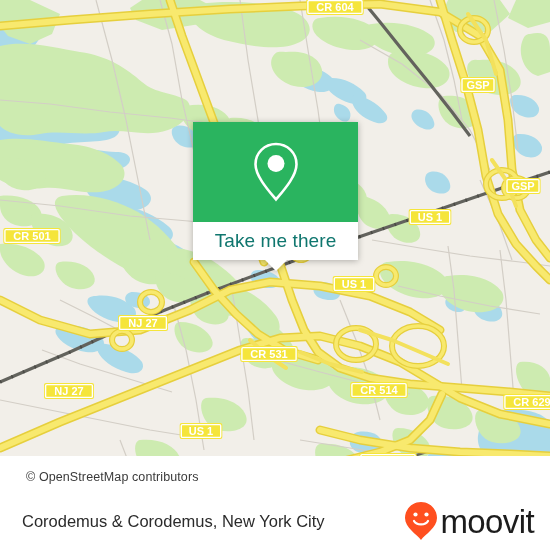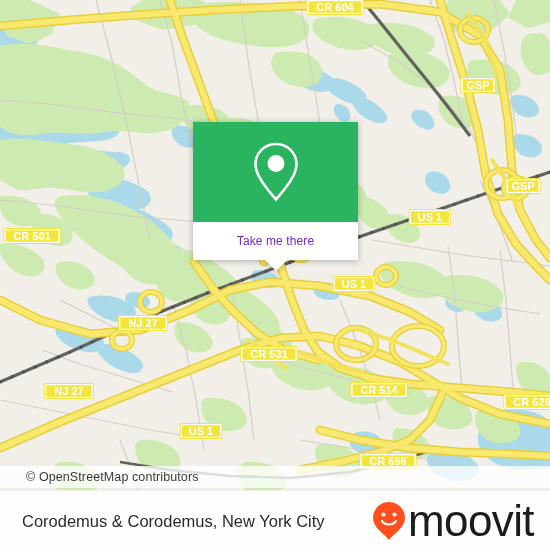--- a/index.html
+++ b/index.html
@@ -16,21 +16,21 @@
     height: 550px;
     overflow: hidden;
     background: #ffffff;
   }
 
   
   #map {
     position: absolute;
     left: 0; top: 0;
     width: 550px;
-    height: 550px;
+    height: 456px;
     overflow: hidden;
     background: #f2efe9;
   }
   #map svg { display: block; }
 
   
   #attribution {
     position: absolute;
     left: 0;
     top: 466px;
@@ -69,21 +69,21 @@
     color: #2b2b2b;
     white-space: nowrap;
   }
   #brand {
     display: flex;
     align-items: center;
     gap: 2px;
   }
   #brand-mark { display: block; }
   #brand-word {
-    font-size: 44px;
+    font-size: 33px;
     color: #1c1c1c;
     letter-spacing: -0.6px;
     line-height: 1;
     font-weight: 400;
   }
 
   
   #popup {
     position: absolute;
     left: 193px;
@@ -101,22 +101,22 @@
   }
   #popup-bottom {
     position: relative;
     height: 38px;
     background: #ffffff;
     display: flex;
     align-items: center;
     justify-content: center;
   }
   #popup-label {
-    font-size: 12px;
-    color: #6d28d9;
+    font-size: 19px;
+    color: #0f766e;
     letter-spacing: 0.1px;
   }
   #popup-tail {
     position: absolute;
     left: 50%;
     bottom: -11px;
     transform: translateX(-50%);
     width: 0;
     height: 0;
     border-left: 11px solid transparent;

